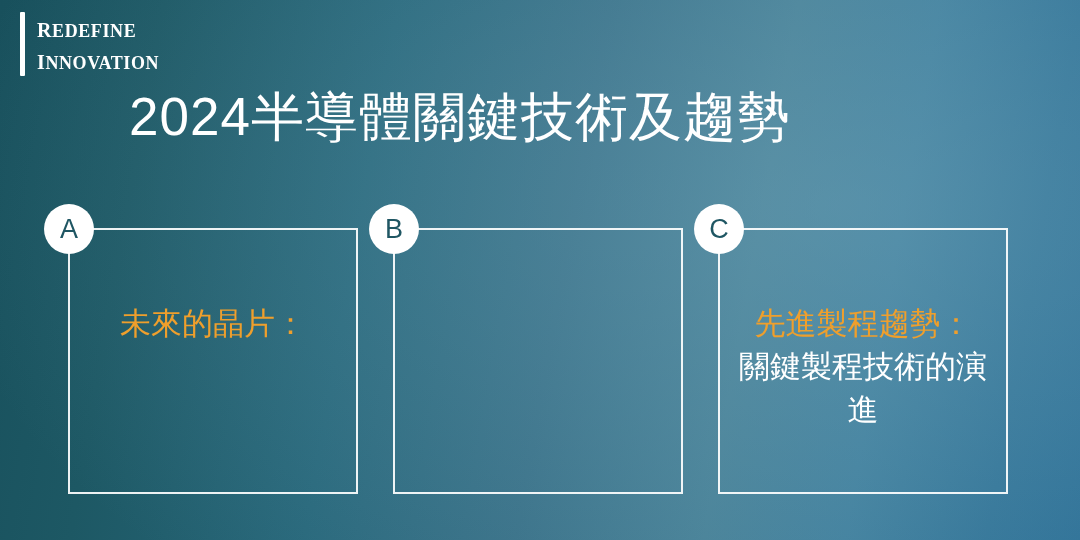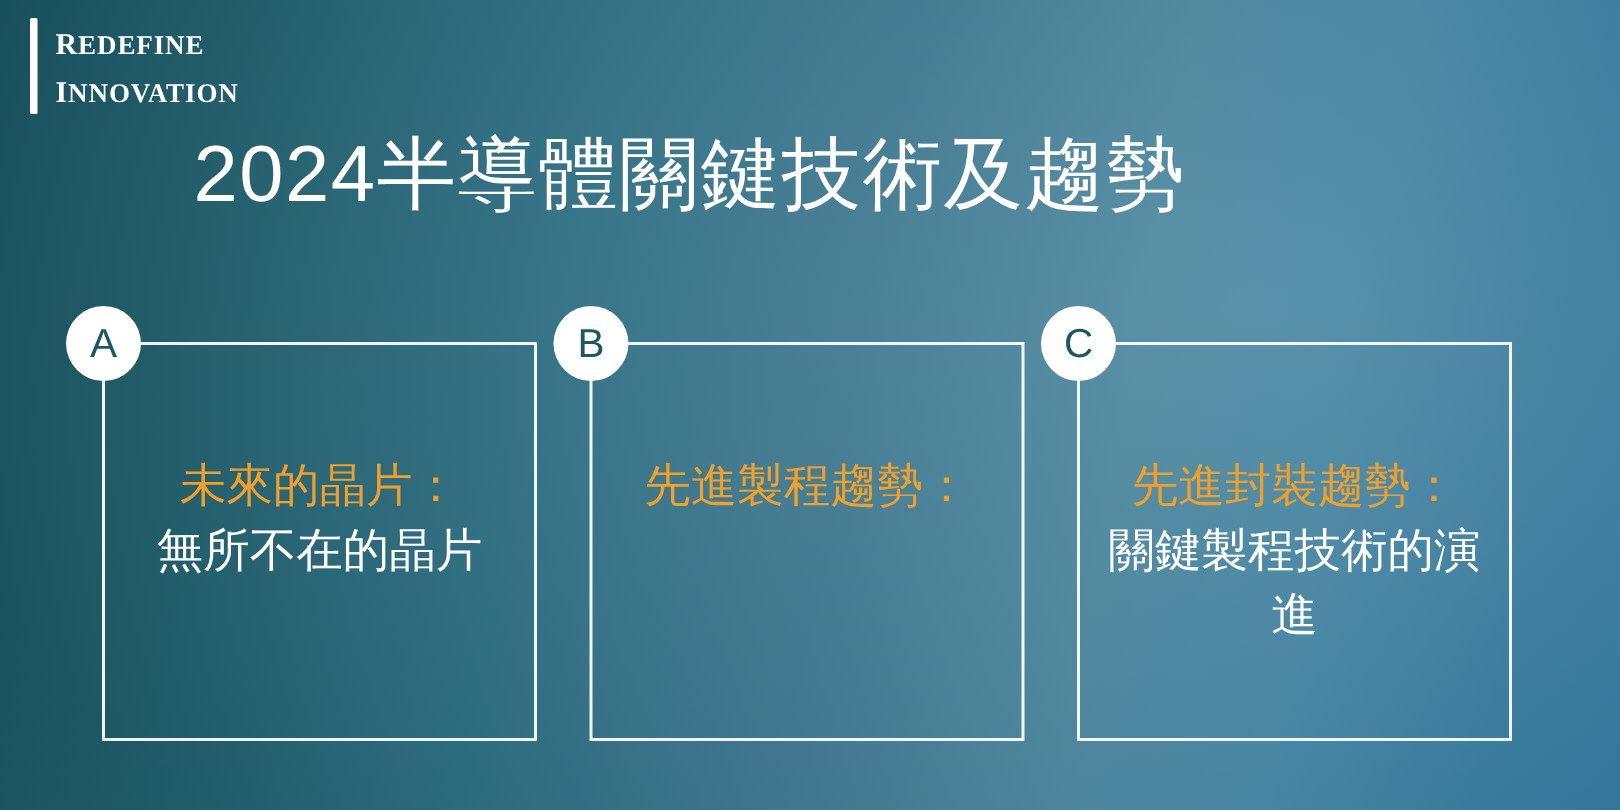--- a/index.html
+++ b/index.html
@@ -146,33 +146,31 @@
   </div>
 
   <div id="title">2024半導體關鍵技術及趨勢</div>
 
   <div id="cards">
 
     <div class="card c0">
       <div class="badge">A</div>
       <div class="card-body">
         <span class="card-heading">未來的晶片：</span>
-        <span class="card-sub">無所不在的晶片</span>
       </div>
     </div>
 
     <div class="card c1">
       <div class="badge">B</div>
       <div class="card-body">
-        <span class="card-heading">先進製程趨勢：</span>
       </div>
     </div>
 
     <div class="card c2">
       <div class="badge">C</div>
       <div class="card-body">
-        <span class="card-heading">先進封裝趨勢：</span>
+        <span class="card-heading">先進製程趨勢：</span>
         <span class="card-sub">關鍵製程技術的演進</span>
       </div>
     </div>
 
   </div>
 </div>
 
 </body></html>

